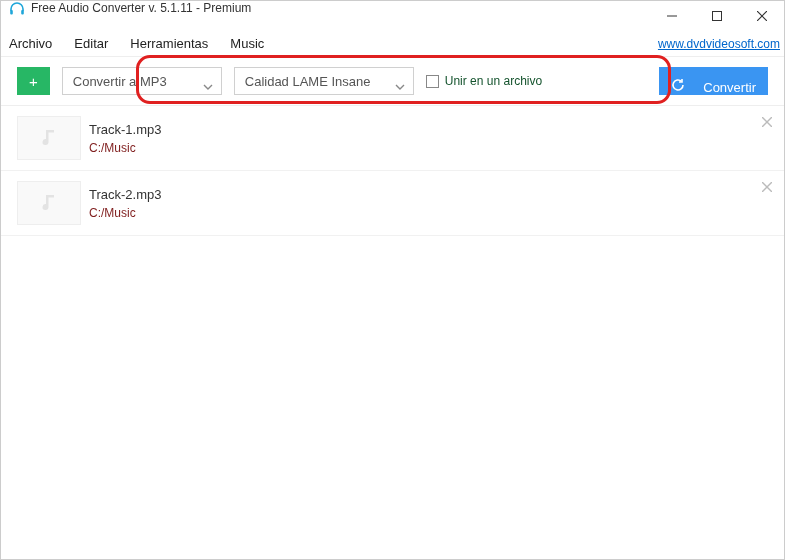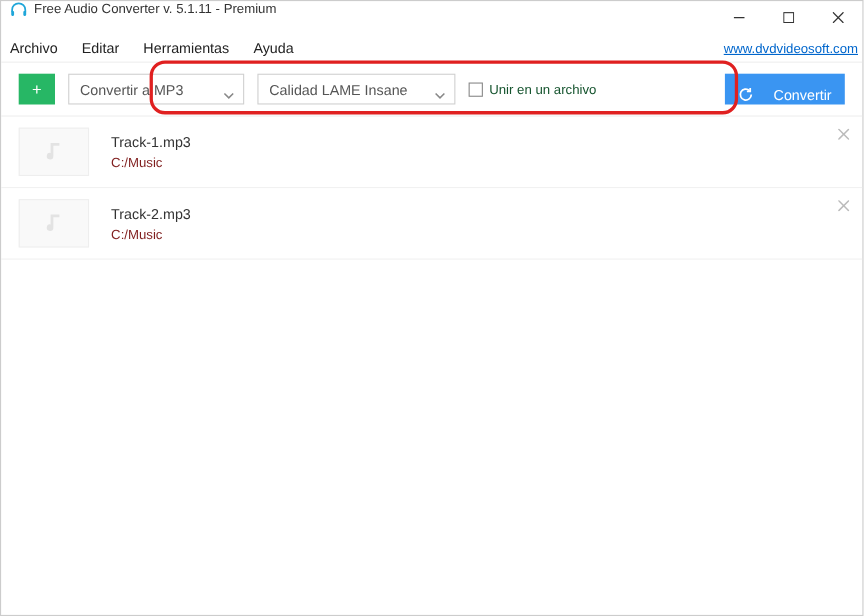--- a/index.html
+++ b/index.html
@@ -95,42 +95,42 @@
     width: 13px; height: 13px;
     border: 1px solid #888;
     background: #fff;
   }
   .toolbar-spacer { flex: 1; }
   .btn-convert {
     background: #3a95f2;
     color: #fff;
     height: 28px;
     display: flex;
-    align-items: flex-start;
-    padding: 12px 12px;
+    align-items: flex-end;
+    padding: 0 12px;
     gap: 18px;
     font-size: 13px;
   }
   .highlight-box {
     position: absolute;
     left: 135px;
     top: 54px;
     width: 535px;
     height: 49px;
     border: 3px solid #e02020;
     border-radius: 14px;
     pointer-events: none;
   }
   .file-list { border-top: 1px solid #eee; }
   .file-row {
     display: flex;
     align-items: center;
     border-bottom: 1px solid #f1f1f1;
     padding: 10px 16px;
-    gap: 20px;
+    gap: 8px;
     position: relative;
   }
   .file-thumb {
     width: 64px; height: 44px;
     background: #f9f9f9;
     border: 1px solid #eee;
     display: flex;
     align-items: center;
     justify-content: center;
   }
@@ -174,21 +174,21 @@
           <line x1="10" y1="0" x2="0" y2="10" stroke="#333" stroke-width="1.2"></line>
         </svg>
     </div>
   </div>
 </div>
 
 <div class="menubar">
   <span class="menu-item">Archivo</span>
   <span class="menu-item">Editar</span>
   <span class="menu-item">Herramientas</span>
-  <span class="menu-item">Ayuda</span>
+  <span class="menu-item">Music</span>
   <span class="menubar-spacer"></span>
   <a class="site-link">www.dvdvideosoft.com</a>
 </div>
 
 <div class="toolbar">
   <div class="btn-add">
     <span class="plus-icon">+</span>
   </div>
 
   <div class="dropdown dd-format">

